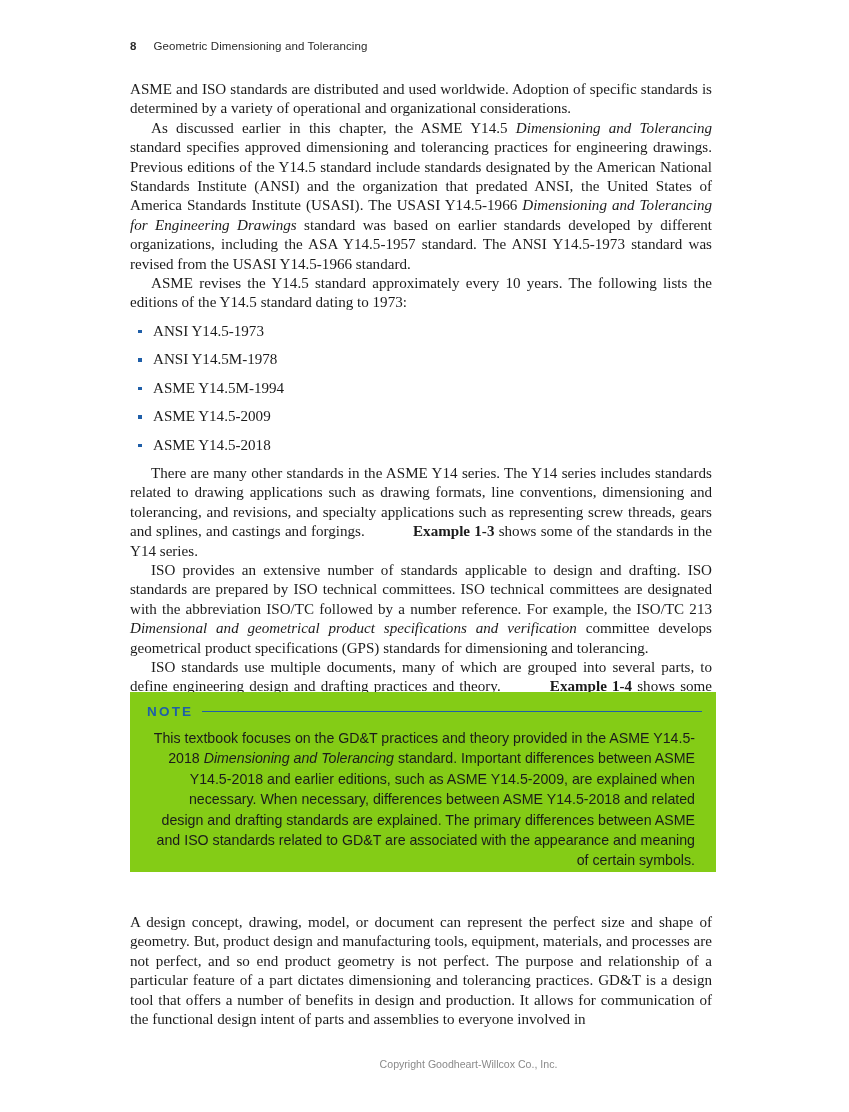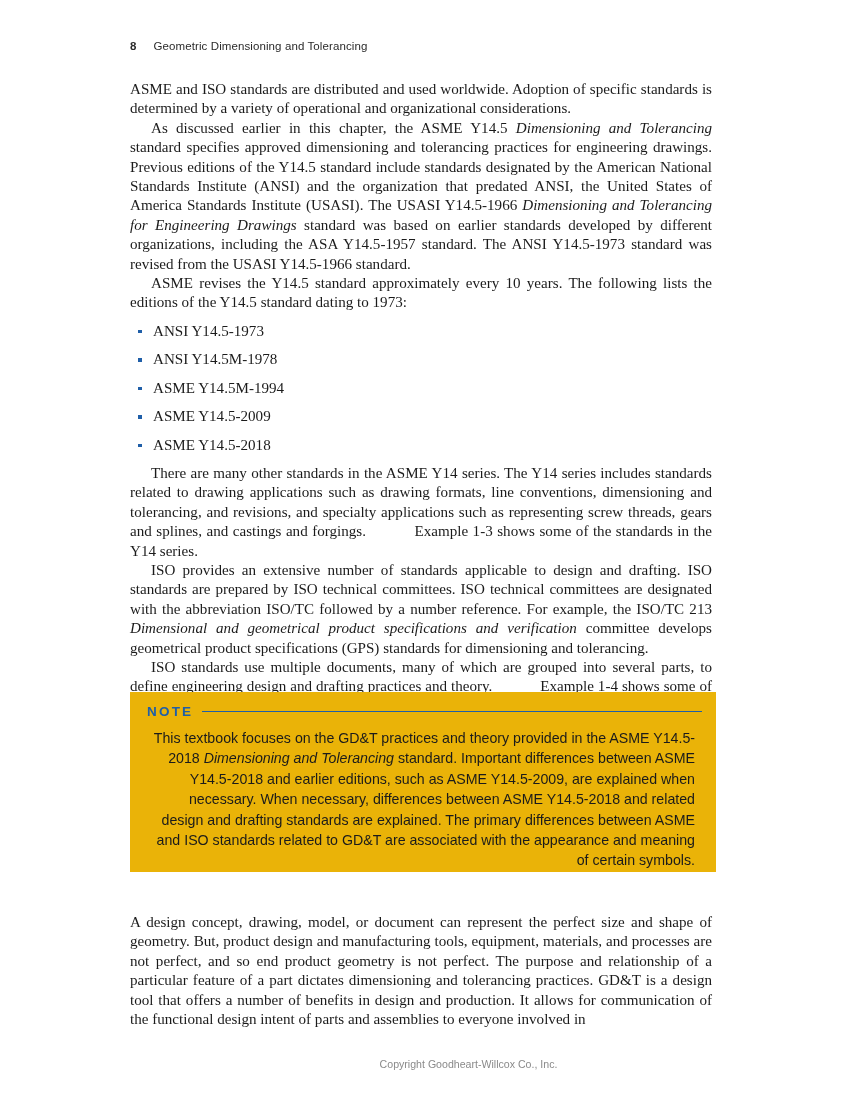--- a/index.html
+++ b/index.html
@@ -56,21 +56,21 @@
     font-size: 15.1px;
     line-height: 19.4px;
     text-align: justify;
     text-justify: inter-word;
     hyphens: manual;
     color: #1b1b1b;
   }
   p.body.indent { text-indent: 21px; }
 
   .it { font-style: italic; }
-  .bd { font-weight: normal; margin-left: 44px; }
+  .bd { font-weight: bold; margin-left: 44px; }
 
   
   ul.std-list {
     margin: 0;
     padding: 0;
     list-style: none;
   }
   ul.std-list li {
     position: relative;
     font-size: 15.1px;
@@ -88,21 +88,21 @@
     background: #1f5fa8;
   }
 
   
   .note-box {
     position: absolute;
     left: 122px;
     top: 692px;
     width: 586px;
     height: 180px;
-    background: #eab308;
+    background: #84cc16;
     box-sizing: border-box;
   }
   .note-head {
     position: absolute;
     left: 17px;
     top: 12px;
     right: 8px;
     display: flex;
     align-items: center;
   }

